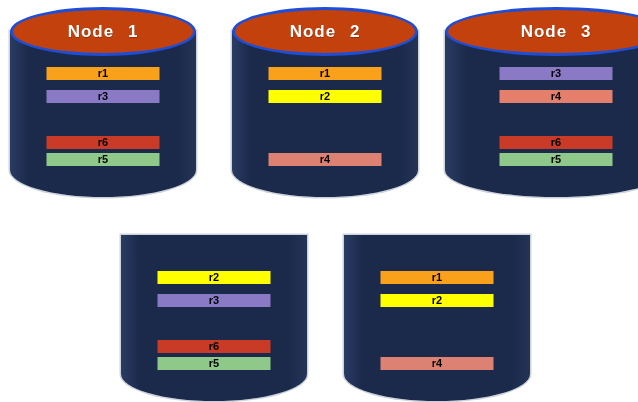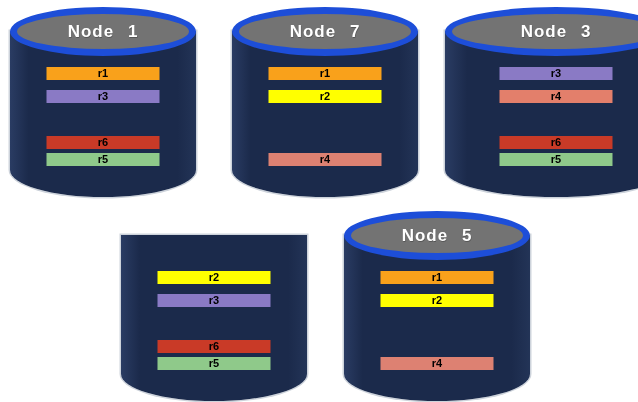--- a/index.html
+++ b/index.html
@@ -32,22 +32,22 @@
     border-bottom-right-radius: 50% 27px;
     box-shadow: 0 0 0 1.5px #cdd3db;
   }
   
   .cyl-top {
     position: absolute;
     left: 0;
     right: 0;
     top: 0;
     height: 49px;
-    background: #737373;
-    border: 7px solid #1d4ed8;
+    background: #c2410c;
+    border: 3px solid #1d4ed8;
     border-radius: 50%;
     box-sizing: border-box;
     display: flex;
     align-items: center;
     justify-content: center;
   }
   .node-title {
     color: #ffffff;
     font-size: 17px;
     font-weight: bold;
@@ -104,21 +104,21 @@
       <span>r5</span>
     </div>
     <div class="bar pos-3" style="background: rgb(201, 58, 39);">
       <span>r6</span>
     </div>
   </div>
 
   <div class="node node-2">
     <div class="cyl-body"></div>
     <div class="cyl-top">
-      <span class="node-title">Node 7</span>
+      <span class="node-title">Node 2</span>
     </div>
     <div class="bar pos-0" style="background: rgb(249, 161, 27);">
       <span>r1</span>
     </div>
     <div class="bar pos-1" style="background: rgb(255, 255, 0);">
       <span>r2</span>
     </div>
     <div class="bar pos-2" style="background: rgb(221, 129, 114);">
       <span>r4</span>
     </div>
@@ -154,23 +154,20 @@
     <div class="bar pos-2" style="background: rgb(143, 201, 138);">
       <span>r5</span>
     </div>
     <div class="bar pos-3" style="background: rgb(201, 58, 39);">
       <span>r6</span>
     </div>
   </div>
 
   <div class="node node-5">
     <div class="cyl-body"></div>
-    <div class="cyl-top">
-      <span class="node-title">Node 5</span>
-    </div>
     <div class="bar pos-0" style="background: rgb(249, 161, 27);">
       <span>r1</span>
     </div>
     <div class="bar pos-1" style="background: rgb(255, 255, 0);">
       <span>r2</span>
     </div>
     <div class="bar pos-2" style="background: rgb(221, 129, 114);">
       <span>r4</span>
     </div>
   </div>

